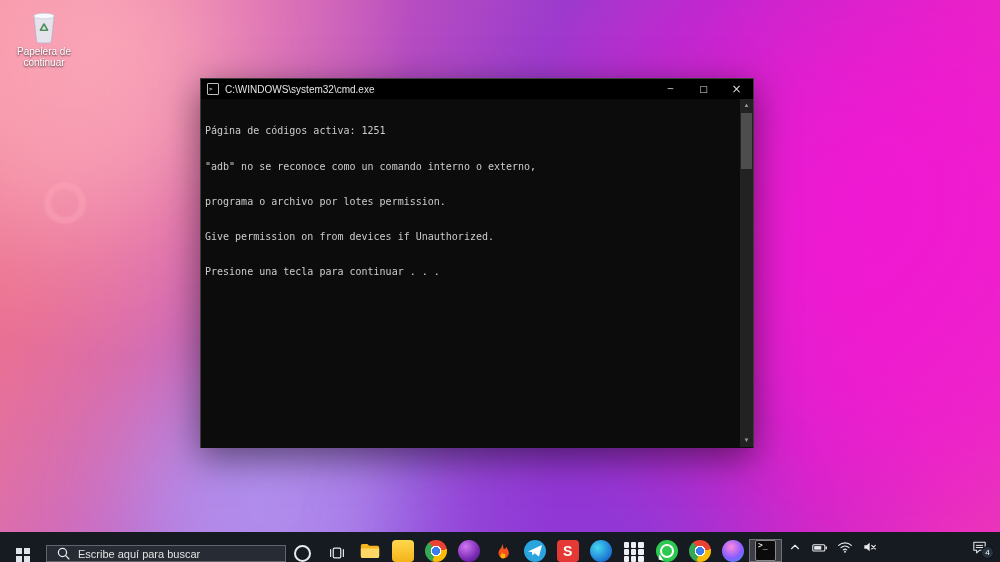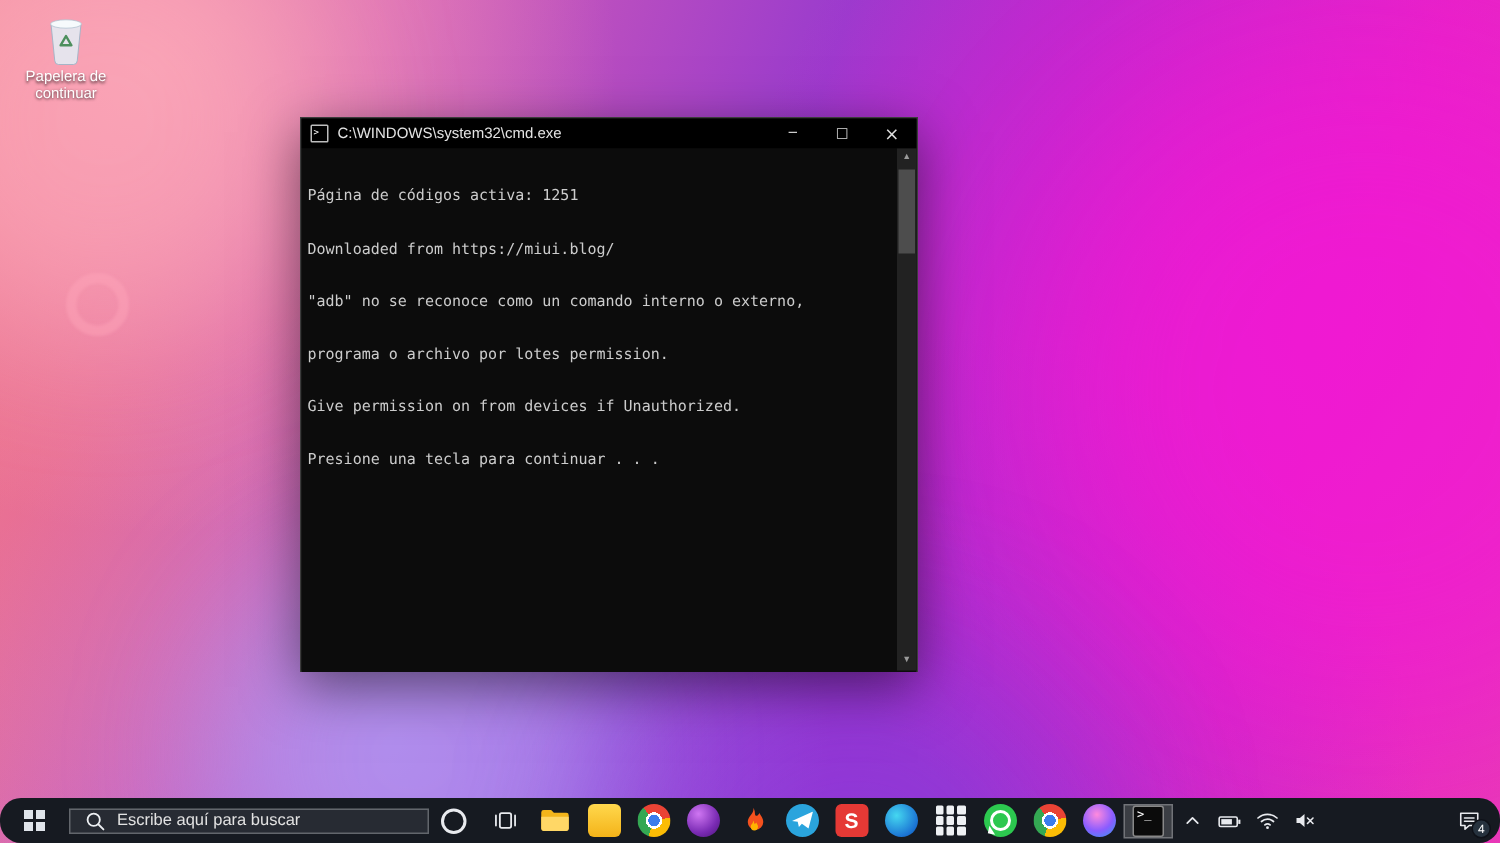--- a/index.html
+++ b/index.html
@@ -25,21 +25,21 @@
   
   .desk-icon { position:absolute; left:8px; top:8px; width:72px; text-align:center; cursor:default; }
   .desk-icon .glyph { display:block; margin:0 auto; }
   .desk-icon .lbl {
     margin-top:2px; font-size:10px; line-height:11px; color:#fff;
     text-shadow:0 1px 2px rgba(0,0,0,0.75);
   }
 
   
   .cmd-window {
-    position:absolute; left:200px; top:78px; width:412px; height:370px;
+    position:absolute; left:200px; top:78px; width:554px; height:370px;
     border:1px solid #3c3c3c; box-shadow:0 10px 34px rgba(0,0,0,0.5);
     background:#0c0c0c;
   }
   .titlebar { height:20px; background:#000; display:flex; align-items:center; padding-left:6px; }
   .cmd-ico {
     width:12px; height:12px; background:#000; border:1px solid #bdbdbd; border-radius:1px;
     color:#fff; font-family:"DejaVu Sans Mono",monospace; font-size:6px; line-height:10px;
     text-align:left; padding-left:1px; flex:0 0 aupx; flex:0 0 12px;
   }
   .title-text { color:#e4e4e4; font-size:10px; margin-left:6px; flex:1; white-space:nowrap; overflow:hidden; }
@@ -64,21 +64,21 @@
     position:absolute; left:0; width:13px; height:13px; color:#9a9a9a;
     font-size:6px; line-height:13px; text-align:center;
   }
   .scroll-arrow.up { top:0; }
   .scroll-arrow.down { bottom:0; }
   .scroll-thumb { position:absolute; left:1px; top:14px; width:11px; height:56px; background:#4d4d4d; }
 
   
   .taskbar {
     position:absolute; left:0; bottom:0; width:1000px; height:30px;
-    background:#161a21; display:flex; align-items:center; z-index:10;border-radius:14px;
+    background:#161a21; display:flex; align-items:flex-end; z-index:10;
   }
   .start { width:46px; display:flex; align-items:center; justify-content:center; }
   .win-logo { width:14px; height:14px; display:grid; grid-template-columns:1fr 1fr; grid-template-rows:1fr 1fr; gap:1.5px; }
   .win-logo span { background:#dfe4ea; }
 
   .searchbox {
     width:240px; margin:0; background:#272b33; border:1px solid #62666c;
     display:flex; align-items:center; gap:7px; padding:0 9px;
   }
   .searchbox input {
@@ -155,21 +155,20 @@
       <span class="title-text">C:\WINDOWS\system32\cmd.exe</span>
       <span class="controls">
         <button class="win-btn">─</button>
         <button class="win-btn">□</button>
         <button class="win-btn close">×</button>
       </span>
     </div>
 
     <div class="console">
       <div class="console-line">Página de códigos activa: 1251</div>
-      <div class="console-line">Downloaded from https://miui.blog/</div>
       <div class="console-line">"adb" no se reconoce como un comando interno o externo,</div>
       <div class="console-line">programa o archivo por lotes permission.</div>
       <div class="console-line">Give permission on from devices if Unauthorized.</div>
       <div class="console-line">Presione una tecla para continuar . . .</div>
     </div>
 
     <div class="scrollbar">
       <div class="scroll-arrow up">▲</div>
       <div class="scroll-thumb"></div>
       <div class="scroll-arrow down">▼</div>

